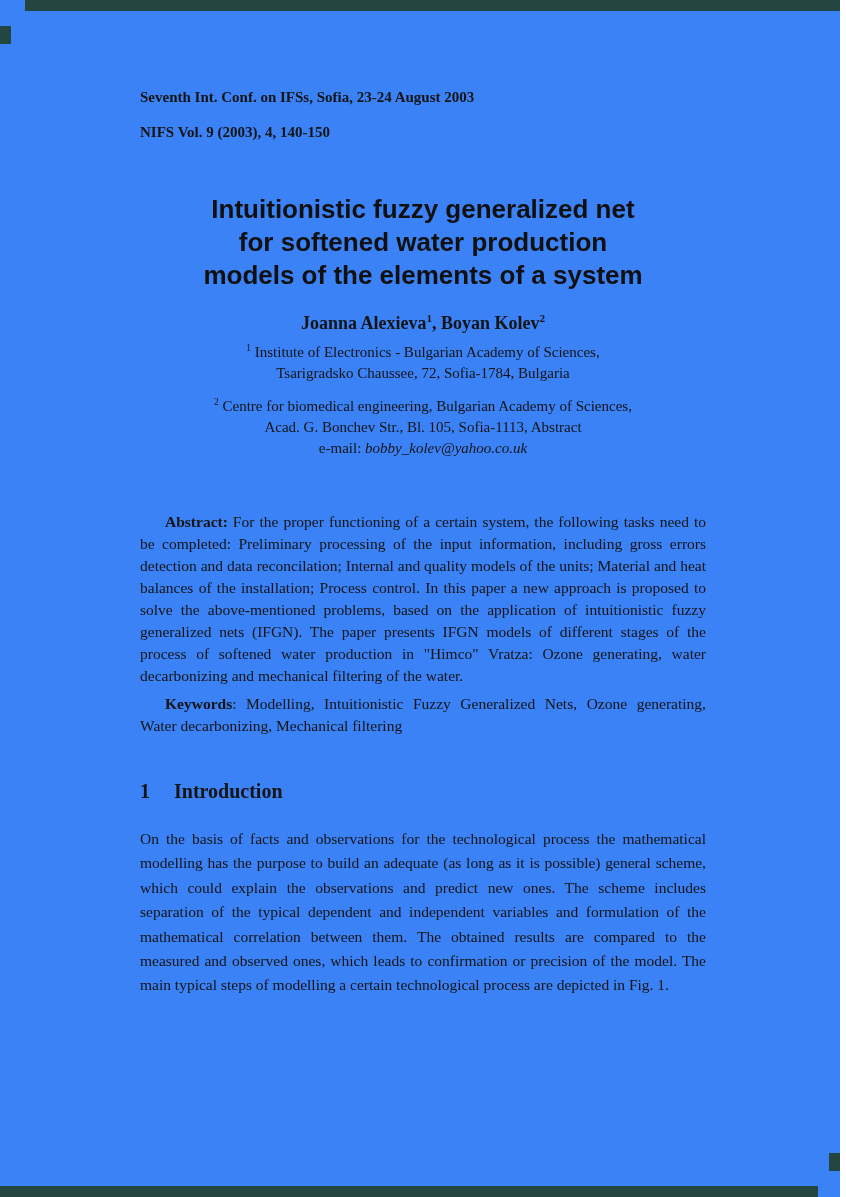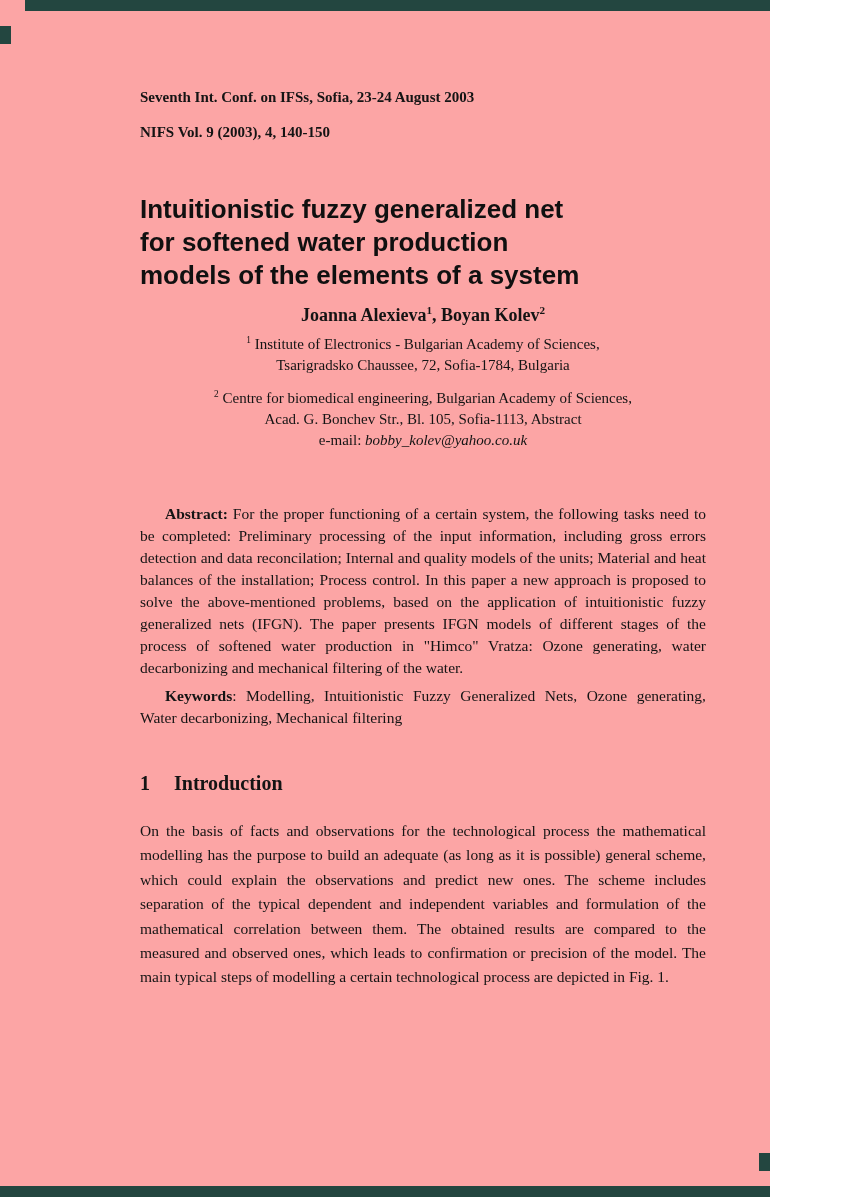--- a/index.html
+++ b/index.html
@@ -1,20 +1,20 @@
 <!DOCTYPE html>
 <html><head>
 <meta charset="utf-8">
 <style>
   html, body { margin: 0; padding: 0; background: #ffffff; }
   .page {
     position: relative;
-    width: 770px;
+    width: 840px;
     height: 1197px;
-    background: #fca5a5;
+    background: #3b82f6;
     color: #141414;
     font-family: "Liberation Serif", serif;
     overflow: hidden;
   }
   .scan-mark { position: absolute; }
   .mark-top-bar    { left: 25px; top: 0; width: 821px; height: 11px; }
   .mark-left-sq    { left: 0; top: 26px; width: 11px; height: 18px; }
   .mark-bottom-bar { left: 0; bottom: 0; width: 818px; height: 11px; }
   .mark-right-sq   { right: 0; bottom: 26px; width: 11px; height: 18px; }
 
@@ -26,30 +26,30 @@
   }
   .hdr {
     font-size: 15px;
     font-weight: bold;
     line-height: 18px;
   }
   .hdr2 { margin-top: 17px; }
 
   .title {
     margin-top: 52px;
-    text-align: left;
+    text-align: center;
     font-family: "Liberation Sans", sans-serif;
     font-weight: bold;
     font-size: 26px;
     line-height: 33px;
     color: #101010;
   }
 
   .authors {
-    margin-top: 12px;
+    margin-top: 20px;
     text-align: center;
     font-weight: bold;
     font-size: 18px;
     line-height: 22px;
   }
   .sup {
     vertical-align: super;
     font-size: 62%;
     line-height: 0;
   }

